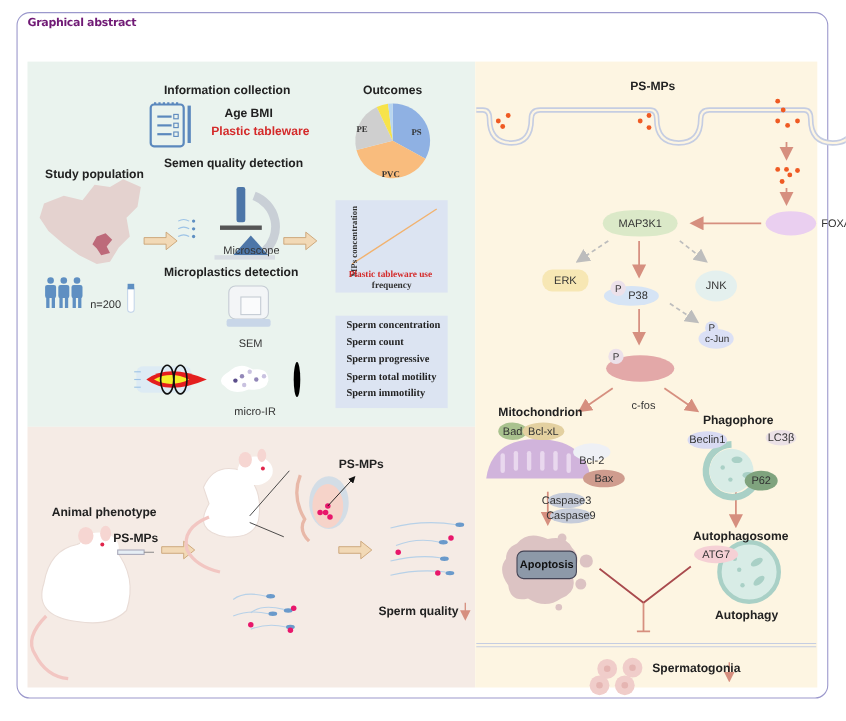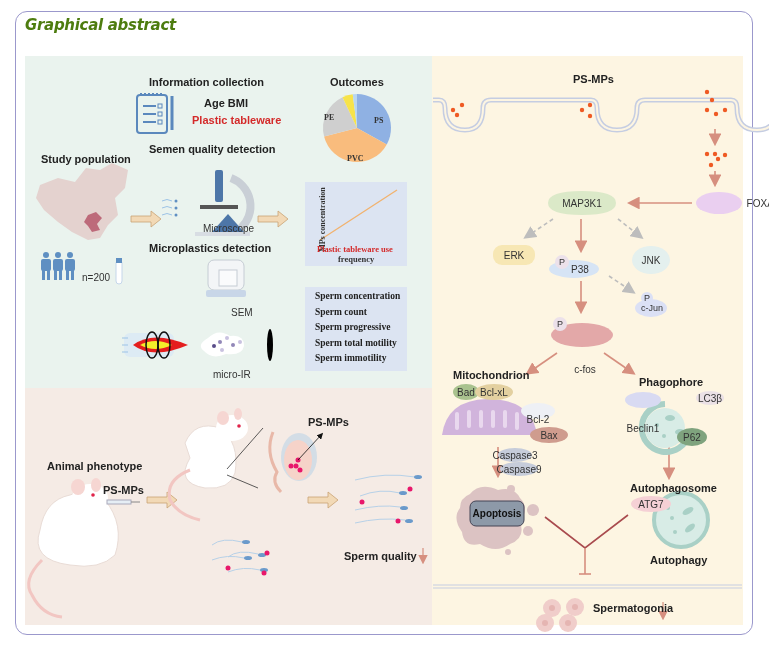--- a/index.html
+++ b/index.html
@@ -1,18 +1,18 @@
 <!DOCTYPE html>
 <html><head>
 <meta charset="utf-8">
 <style>
   html,body{margin:0;padding:0;background:#fff;}
   body{width:769px;height:655px;position:relative;overflow:hidden;font-family:"Liberation Sans",sans-serif;}
   .frame{position:absolute;left:15px;top:11px;width:736px;height:622px;border:1.5px solid #9b98cc;border-radius:12px;background:#fff;}
-  .title{position:absolute;left:25px;top:16px;font-size:15px;font-weight:bold;color:#4d7c0f;font-family:"DejaVu Sans",sans-serif;letter-spacing:-0.3px;font-style:italic;}
+  .title{position:absolute;left:25px;top:16px;font-size:10px;font-weight:bold;color:#701a75;font-family:"DejaVu Sans",sans-serif;letter-spacing:-0.3px;}
   .panel{position:absolute;}
   .p-green{left:25px;top:56px;width:407px;height:332px;background:#eaf3ee;}
   .p-pink{left:25px;top:388px;width:407px;height:237px;background:#f5ebe5;}
   .p-yellow{left:432px;top:56px;width:311px;height:569px;background:#fdf5e2;}
   .lbl{position:absolute;font-size:11px;font-weight:bold;color:#222;white-space:nowrap;}
   .lbl-n{position:absolute;font-size:10px;color:#333;white-space:nowrap;}
   .red{color:#d42a2a;}
   .serif{font-family:"Liberation Serif",serif;}
   svg{position:absolute;left:0;top:0;}
   .pill{position:absolute;font-size:10px;color:#333;display:flex;align-items:center;justify-content:center;border-radius:50%;white-space:nowrap;}
@@ -340,21 +340,21 @@
 </svg>
 
 <div class="lbl" style="left:149px;top:76px;">Information collection</div>
 <div class="lbl" style="left:204px;top:97px;">Age BMI</div>
 <div class="lbl red" style="left:192px;top:114px;">Plastic tableware</div>
 <div class="lbl" style="left:149px;top:143px;">Semen quality detection</div>
 <div class="lbl" style="left:41px;top:153px;">Study population</div>
 <div class="lbl-n" style="left:203px;top:223px;">Microscope</div>
 <div class="lbl" style="left:149px;top:242px;">Microplastics detection</div>
 <div class="lbl-n" style="left:82px;top:272px;">n=200</div>
-<div class="lbl-n" style="left:231px;top:307px;">SEM</div>
+<div class="lbl-n" style="left:217px;top:307px;">SEM</div>
 <div class="lbl-n" style="left:213px;top:369px;">micro-IR</div>
 <div class="lbl" style="left:330px;top:76px;">Outcomes</div>
 
 <div class="lbl-n serif" style="left:324px;top:113px;font-size:8px;font-weight:bold;">PE</div>
 <div class="lbl-n serif" style="left:374px;top:116px;font-size:8px;font-weight:bold;">PS</div>
 <div class="lbl-n serif" style="left:347px;top:154px;font-size:8px;font-weight:bold;">PVC</div>
 
 <div class="lbl-n serif" style="left:286px;top:215px;font-size:8px;font-weight:bold;transform:rotate(-90deg);transform-origin:center;width:72px;text-align:center;">MPs concentration</div>
 <div class="lbl-n serif red" style="left:317px;top:244px;font-size:8.5px;font-weight:bold;">Plastic tableware use</div>
 <div class="lbl-n serif" style="left:338px;top:254px;font-size:8.5px;font-weight:bold;">frequency</div>
@@ -387,20 +387,20 @@
 <div class="lbl" style="left:453px;top:369px;">Mitochondrion</div>
 <div class="pill" style="left:453px;top:385px;width:26px;height:14px;">Bad</div>
 <div class="pill" style="left:475px;top:385px;width:38px;height:14px;">Bcl-xL</div>
 <div class="pill" style="left:521px;top:404px;width:34px;height:30px;">Bcl-2</div>
 <div class="pill" style="left:530px;top:428px;width:38px;height:14px;">Bax</div>
 <div class="pill" style="left:498px;top:449px;width:34px;height:12px;">Caspase3</div>
 <div class="pill" style="left:500px;top:463px;width:38px;height:12px;">Caspase9</div>
 <div class="pill" style="left:470px;top:506px;width:54px;height:14px;font-weight:bold;color:#111;">Apoptosis</div>
 
 <div class="lbl" style="left:639px;top:376px;">Phagophore</div>
-<div class="pill" style="left:625px;top:393px;width:36px;height:14px;margin-top:28px;">Beclin1</div>
+<div class="pill" style="left:625px;top:393px;width:36px;height:14px;">Beclin1</div>
 <div class="pill" style="left:696px;top:391px;width:28px;height:14px;">LC3β</div>
 <div class="pill" style="left:677px;top:430px;width:30px;height:14px;">P62</div>
 
 <div class="lbl" style="left:630px;top:482px;">Autophagosome</div>
 <div class="pill" style="left:631px;top:497px;width:40px;height:14px;">ATG7</div>
 <div class="lbl" style="left:650px;top:554px;">Autophagy</div>
 <div class="lbl" style="left:593px;top:602px;">Spermatogonia</div>
 
 </body></html>

